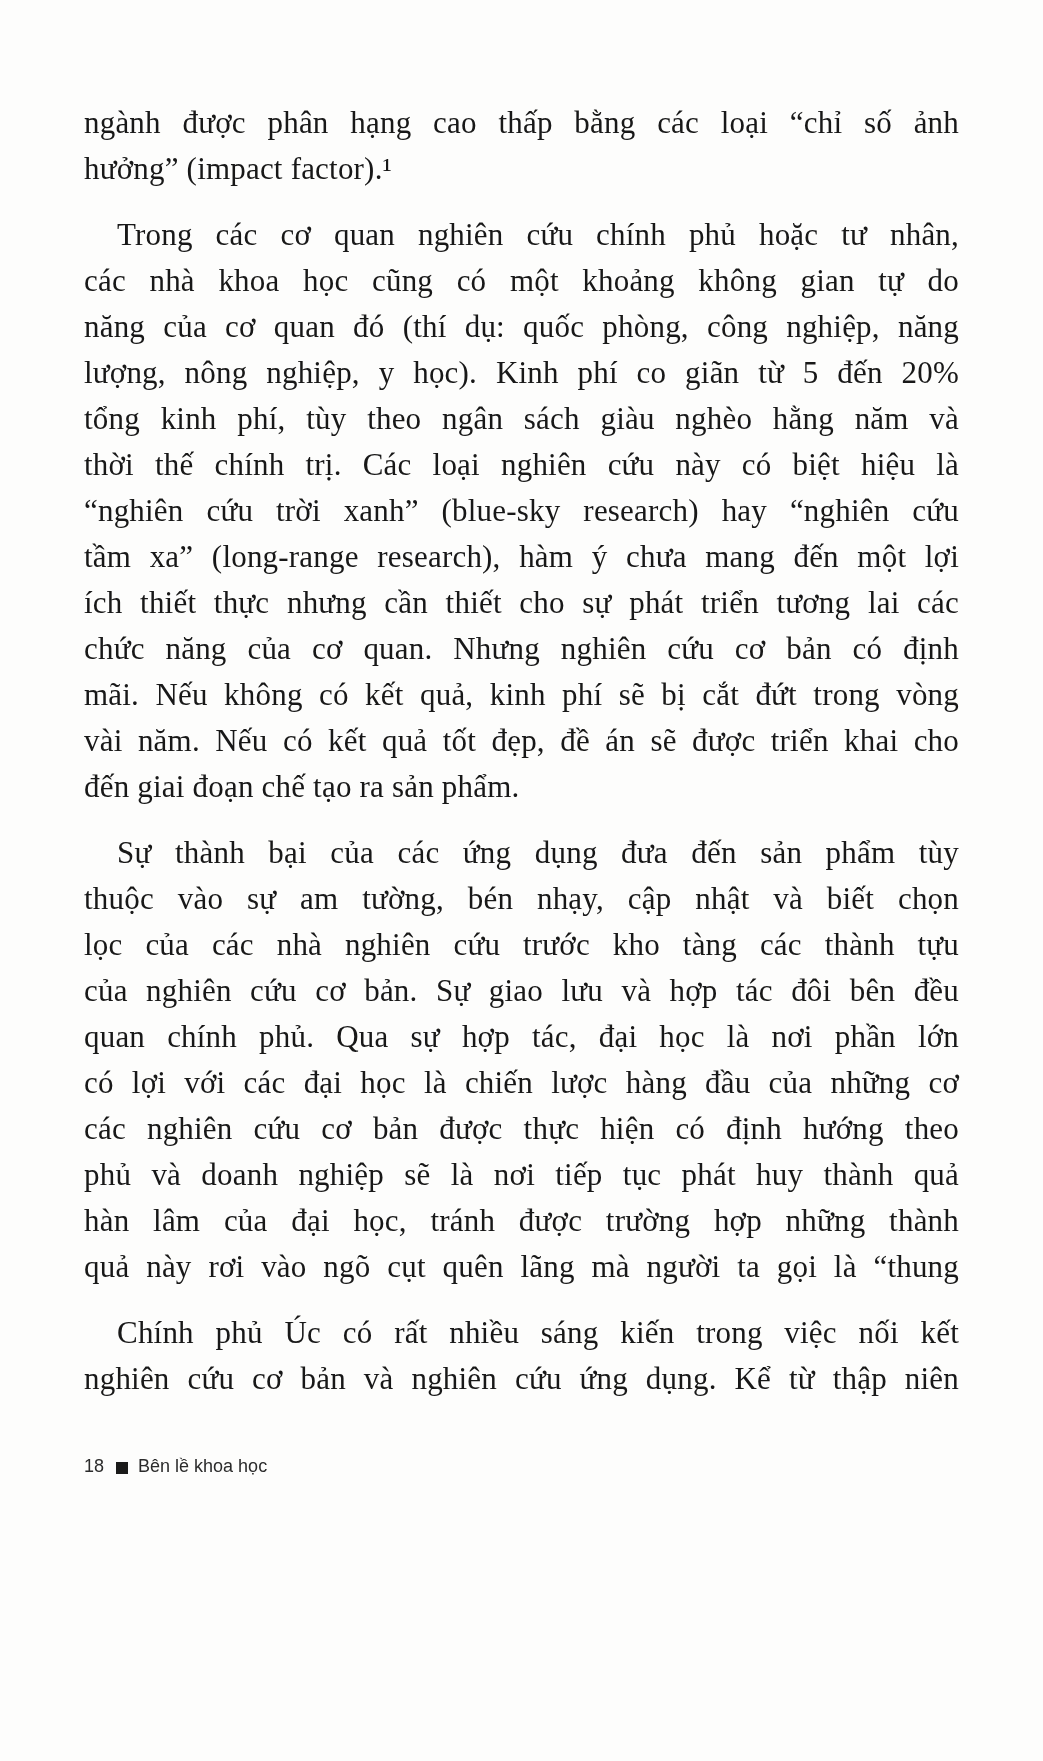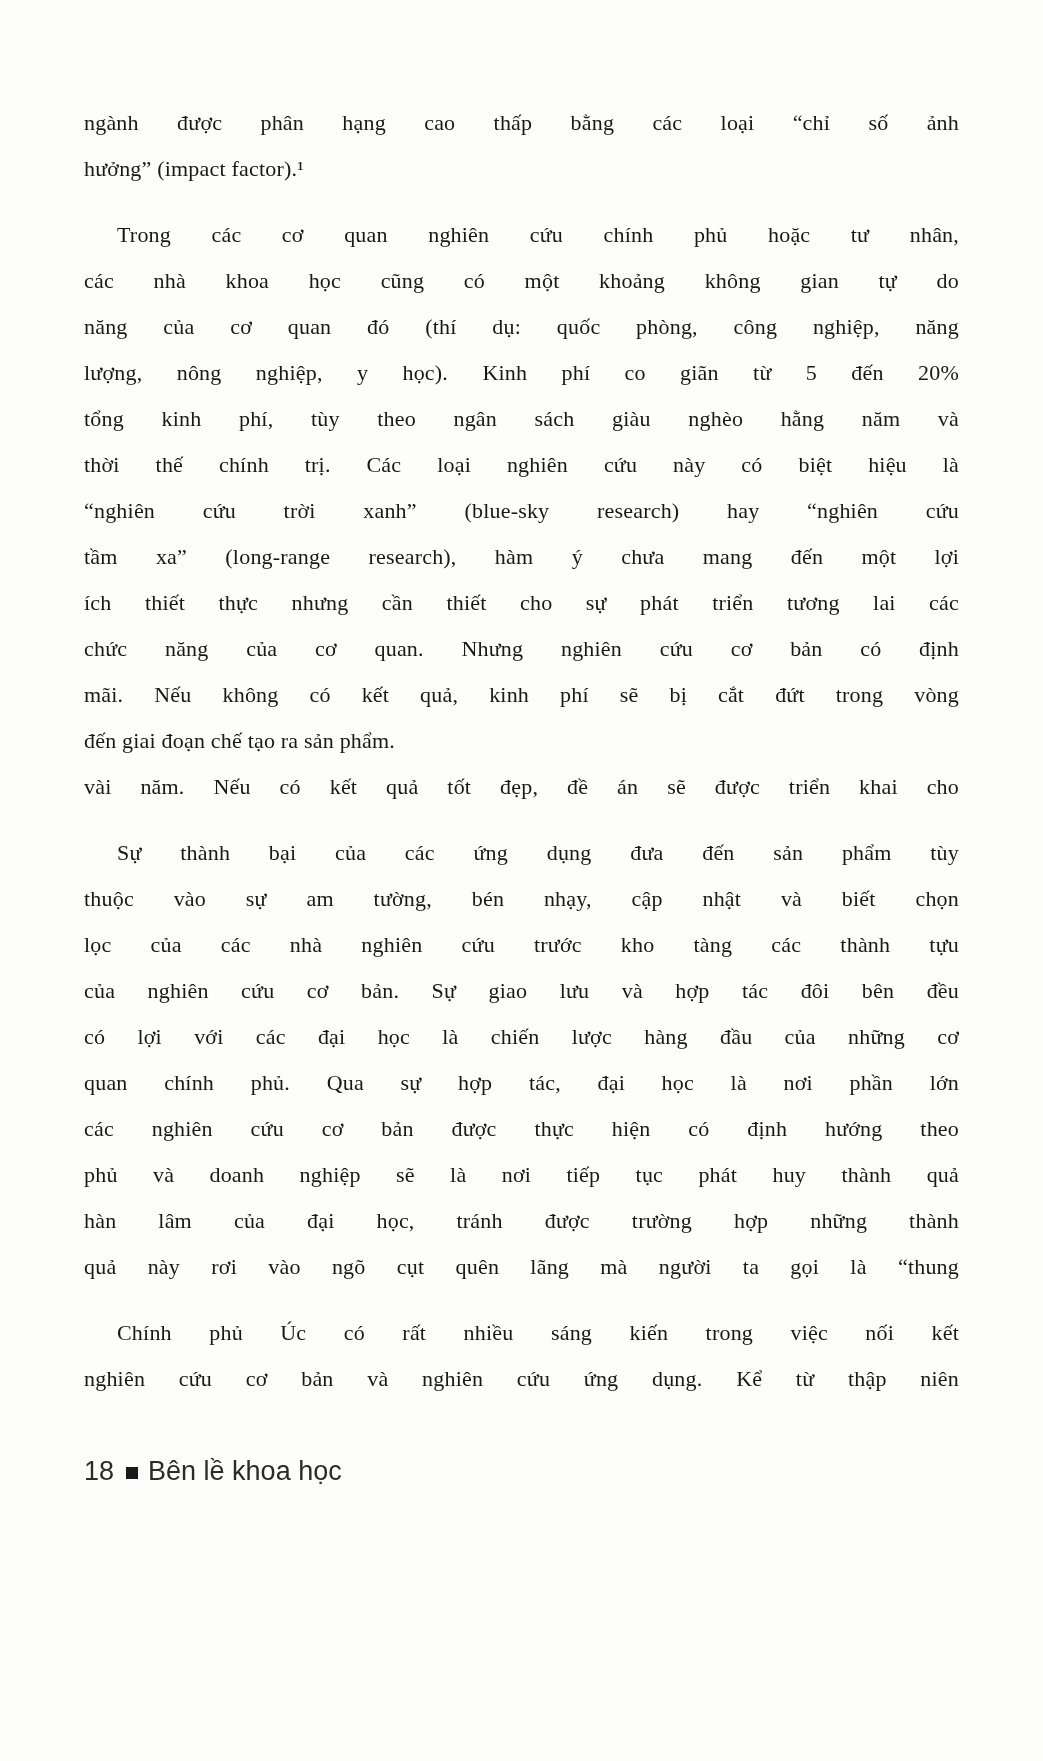--- a/index.html
+++ b/index.html
@@ -24,39 +24,39 @@
   .page-text {
     width: 875px;
   }
   .paragraph {
     margin: 0;
   }
   .paragraph + .paragraph {
     margin-top: 20px;
   }
   .line {
-    font-size: 22px;
+    font-size: 31px;
     line-height: 46px;
     text-align: justify;
     text-align-last: justify;
     white-space: normal;
     letter-spacing: 0.2px;
   }
   .line.para-end {
     text-align-last: left;
   }
   .line.first-indent {
     text-indent: 33px;
   }
   .page-footer {
     margin-top: 54px;
     display: flex;
     align-items: center;
     font-family: "Liberation Sans", "DejaVu Sans", sans-serif;
-    font-size: 27px;
+    font-size: 18px;
     color: #2b2b2b;
   }
   .footer-square {
     display: inline-block;
     width: 12px;
     height: 12px;
     background: #1a1a1a;
     margin: 3px 10px 0 12px;
     flex: 0 0 auto;
   }
@@ -75,30 +75,30 @@
         <div class="line">các nhà khoa học cũng có một khoảng không gian tự do</div>
         <div class="line">năng của cơ quan đó (thí dụ: quốc phòng, công nghiệp, năng</div>
         <div class="line">lượng, nông nghiệp, y học). Kinh phí co giãn từ 5 đến 20%</div>
         <div class="line">tổng kinh phí, tùy theo ngân sách giàu nghèo hằng năm và</div>
         <div class="line">thời thế chính trị. Các loại nghiên cứu này có biệt hiệu là</div>
         <div class="line">“nghiên cứu trời xanh” (blue-sky research) hay “nghiên cứu</div>
         <div class="line">tầm xa” (long-range research), hàm ý chưa mang đến một lợi</div>
         <div class="line">ích thiết thực nhưng cần thiết cho sự phát triển tương lai các</div>
         <div class="line">chức năng của cơ quan. Nhưng nghiên cứu cơ bản có định</div>
         <div class="line">mãi. Nếu không có kết quả, kinh phí sẽ bị cắt đứt trong vòng</div>
+        <div class="line">vài năm. Nếu có kết quả tốt đẹp, đề án sẽ được triển khai cho</div>
         <div class="line para-end">đến giai đoạn chế tạo ra sản phẩm.</div>
-        <div class="line">vài năm. Nếu có kết quả tốt đẹp, đề án sẽ được triển khai cho</div>
       </div>
       <div class="paragraph">
         <div class="line first-indent">Sự thành bại của các ứng dụng đưa đến sản phẩm tùy</div>
         <div class="line">thuộc vào sự am tường, bén nhạy, cập nhật và biết chọn</div>
         <div class="line">lọc của các nhà nghiên cứu trước kho tàng các thành tựu</div>
         <div class="line">của nghiên cứu cơ bản. Sự giao lưu và hợp tác đôi bên đều</div>
+        <div class="line">quan chính phủ. Qua sự hợp tác, đại học là nơi phần lớn</div>
         <div class="line">có lợi với các đại học là chiến lược hàng đầu của những cơ</div>
-        <div class="line">quan chính phủ. Qua sự hợp tác, đại học là nơi phần lớn</div>
         <div class="line">các nghiên cứu cơ bản được thực hiện có định hướng theo</div>
         <div class="line">phủ và doanh nghiệp sẽ là nơi tiếp tục phát huy thành quả</div>
         <div class="line">hàn lâm của đại học, tránh được trường hợp những thành</div>
         <div class="line">quả này rơi vào ngõ cụt quên lãng mà người ta gọi là “thung</div>
       </div>
       <div class="paragraph">
         <div class="line first-indent">Chính phủ Úc có rất nhiều sáng kiến trong việc nối kết</div>
         <div class="line">nghiên cứu cơ bản và nghiên cứu ứng dụng. Kể từ thập niên</div>
       </div>
     </div>

